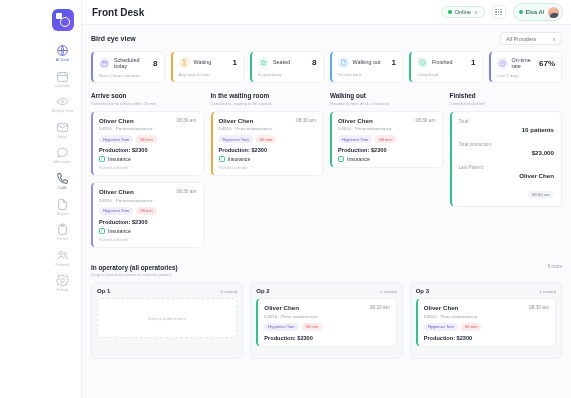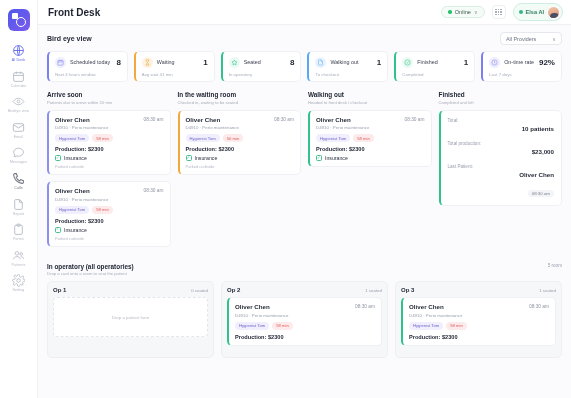--- a/index.html
+++ b/index.html
@@ -3,21 +3,21 @@
 <meta charset="utf-8">
 <style>
   * { box-sizing: border-box; margin: 0; padding: 0; }
   html, body {
     width: 571px; height: 398px;
     font-family: "Liberation Sans", sans-serif;
     background: #ffffff;
     color: #1f2430;
     overflow: hidden;
   }
-  .app { display: flex; width: 571px; height: 398px; }
+  .app { display: flex; width: 571px; height: 398px; padding-left: 44px; }
 
   
   .sidebar {
     width: 38px; height: 398px;
     background: #ffffff;
     border-right: 1px solid #eef0f4;
     display: flex; flex-direction: column; align-items: center;
     padding-top: 4px;
     flex: 0 0 38px;
   }
@@ -409,21 +409,21 @@
             <div class="stat-top">
               <div class="stat-left">
                 <span class="stat-ic" style="background:#efeefe;color:#7c7ff0">
                   <svg viewBox="0 0 24 24" fill="none" stroke="currentColor" stroke-width="1.8">
                     <circle cx="12" cy="12" r="9"></circle>
                     <path d="M12 7v5.3l3.3 2"></path>
                   </svg>
                 </span>
                 <span class="stat-label">On-time rate</span>
               </div>
-              <span class="stat-val">92%</span>
+              <span class="stat-val">67%</span>
             </div>
             <div class="stat-sub">Last 7 days</div>
           </div>
         </div>
 
       <div class="columns" id="columns">
           <div class="col">
             <div class="col-head">
               <div class="col-title">Arrive soon</div>
               <div class="col-sub">Patients due to arrive within 20 min</div>

